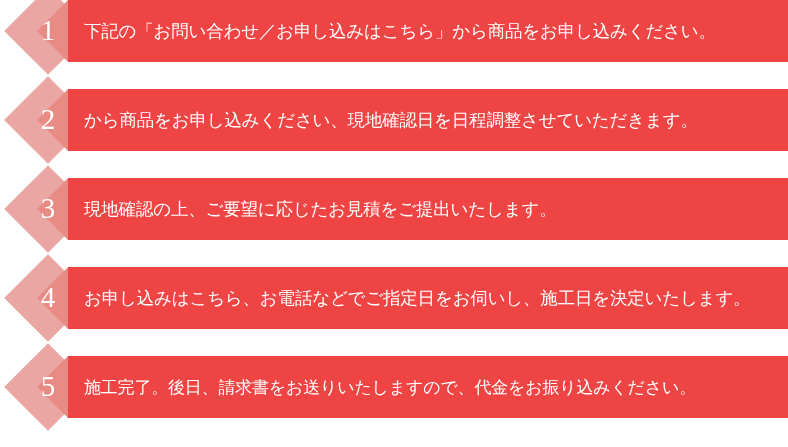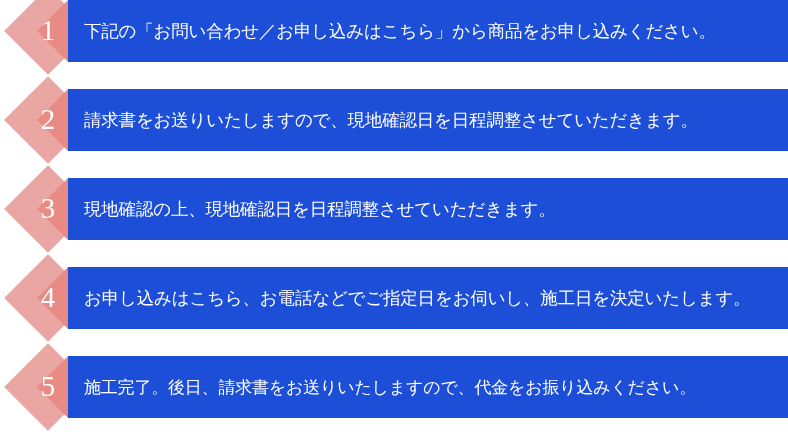--- a/index.html
+++ b/index.html
@@ -57,21 +57,21 @@
     font-family: "Liberation Serif", serif;
     font-weight: 400;
     padding-bottom: 2px;
   }
 
   
   .bar {
     position: relative;
     flex: 1;
     height: 62px;
-    background: #1d4ed8;
+    background: #ef4444;
     display: flex;
     align-items: center;
     margin-left: -28px;
   }
   .bar::before {
     content: "";
     position: absolute;
     left: -31px;
     top: 0;
     width: 0;
@@ -105,31 +105,31 @@
       <div class="bar-text">下記の「お問い合わせ／お申し込みはこちら」から商品をお申し込みください。</div>
     </div>
   </div>
 
   <div class="step">
     <div class="badge">
       <div class="dia"></div>
       <div class="num">2</div>
     </div>
     <div class="bar">
-      <div class="bar-text">請求書をお送りいたしますので、現地確認日を日程調整させていただきます。</div>
+      <div class="bar-text">から商品をお申し込みください、現地確認日を日程調整させていただきます。</div>
     </div>
   </div>
 
   <div class="step">
     <div class="badge">
       <div class="dia"></div>
       <div class="num">3</div>
     </div>
     <div class="bar">
-      <div class="bar-text">現地確認の上、現地確認日を日程調整させていただきます。</div>
+      <div class="bar-text">現地確認の上、ご要望に応じたお見積をご提出いたします。</div>
     </div>
   </div>
 
   <div class="step">
     <div class="badge">
       <div class="dia"></div>
       <div class="num">4</div>
     </div>
     <div class="bar">
       <div class="bar-text">お申し込みはこちら、お電話などでご指定日をお伺いし、施工日を決定いたします。</div>

